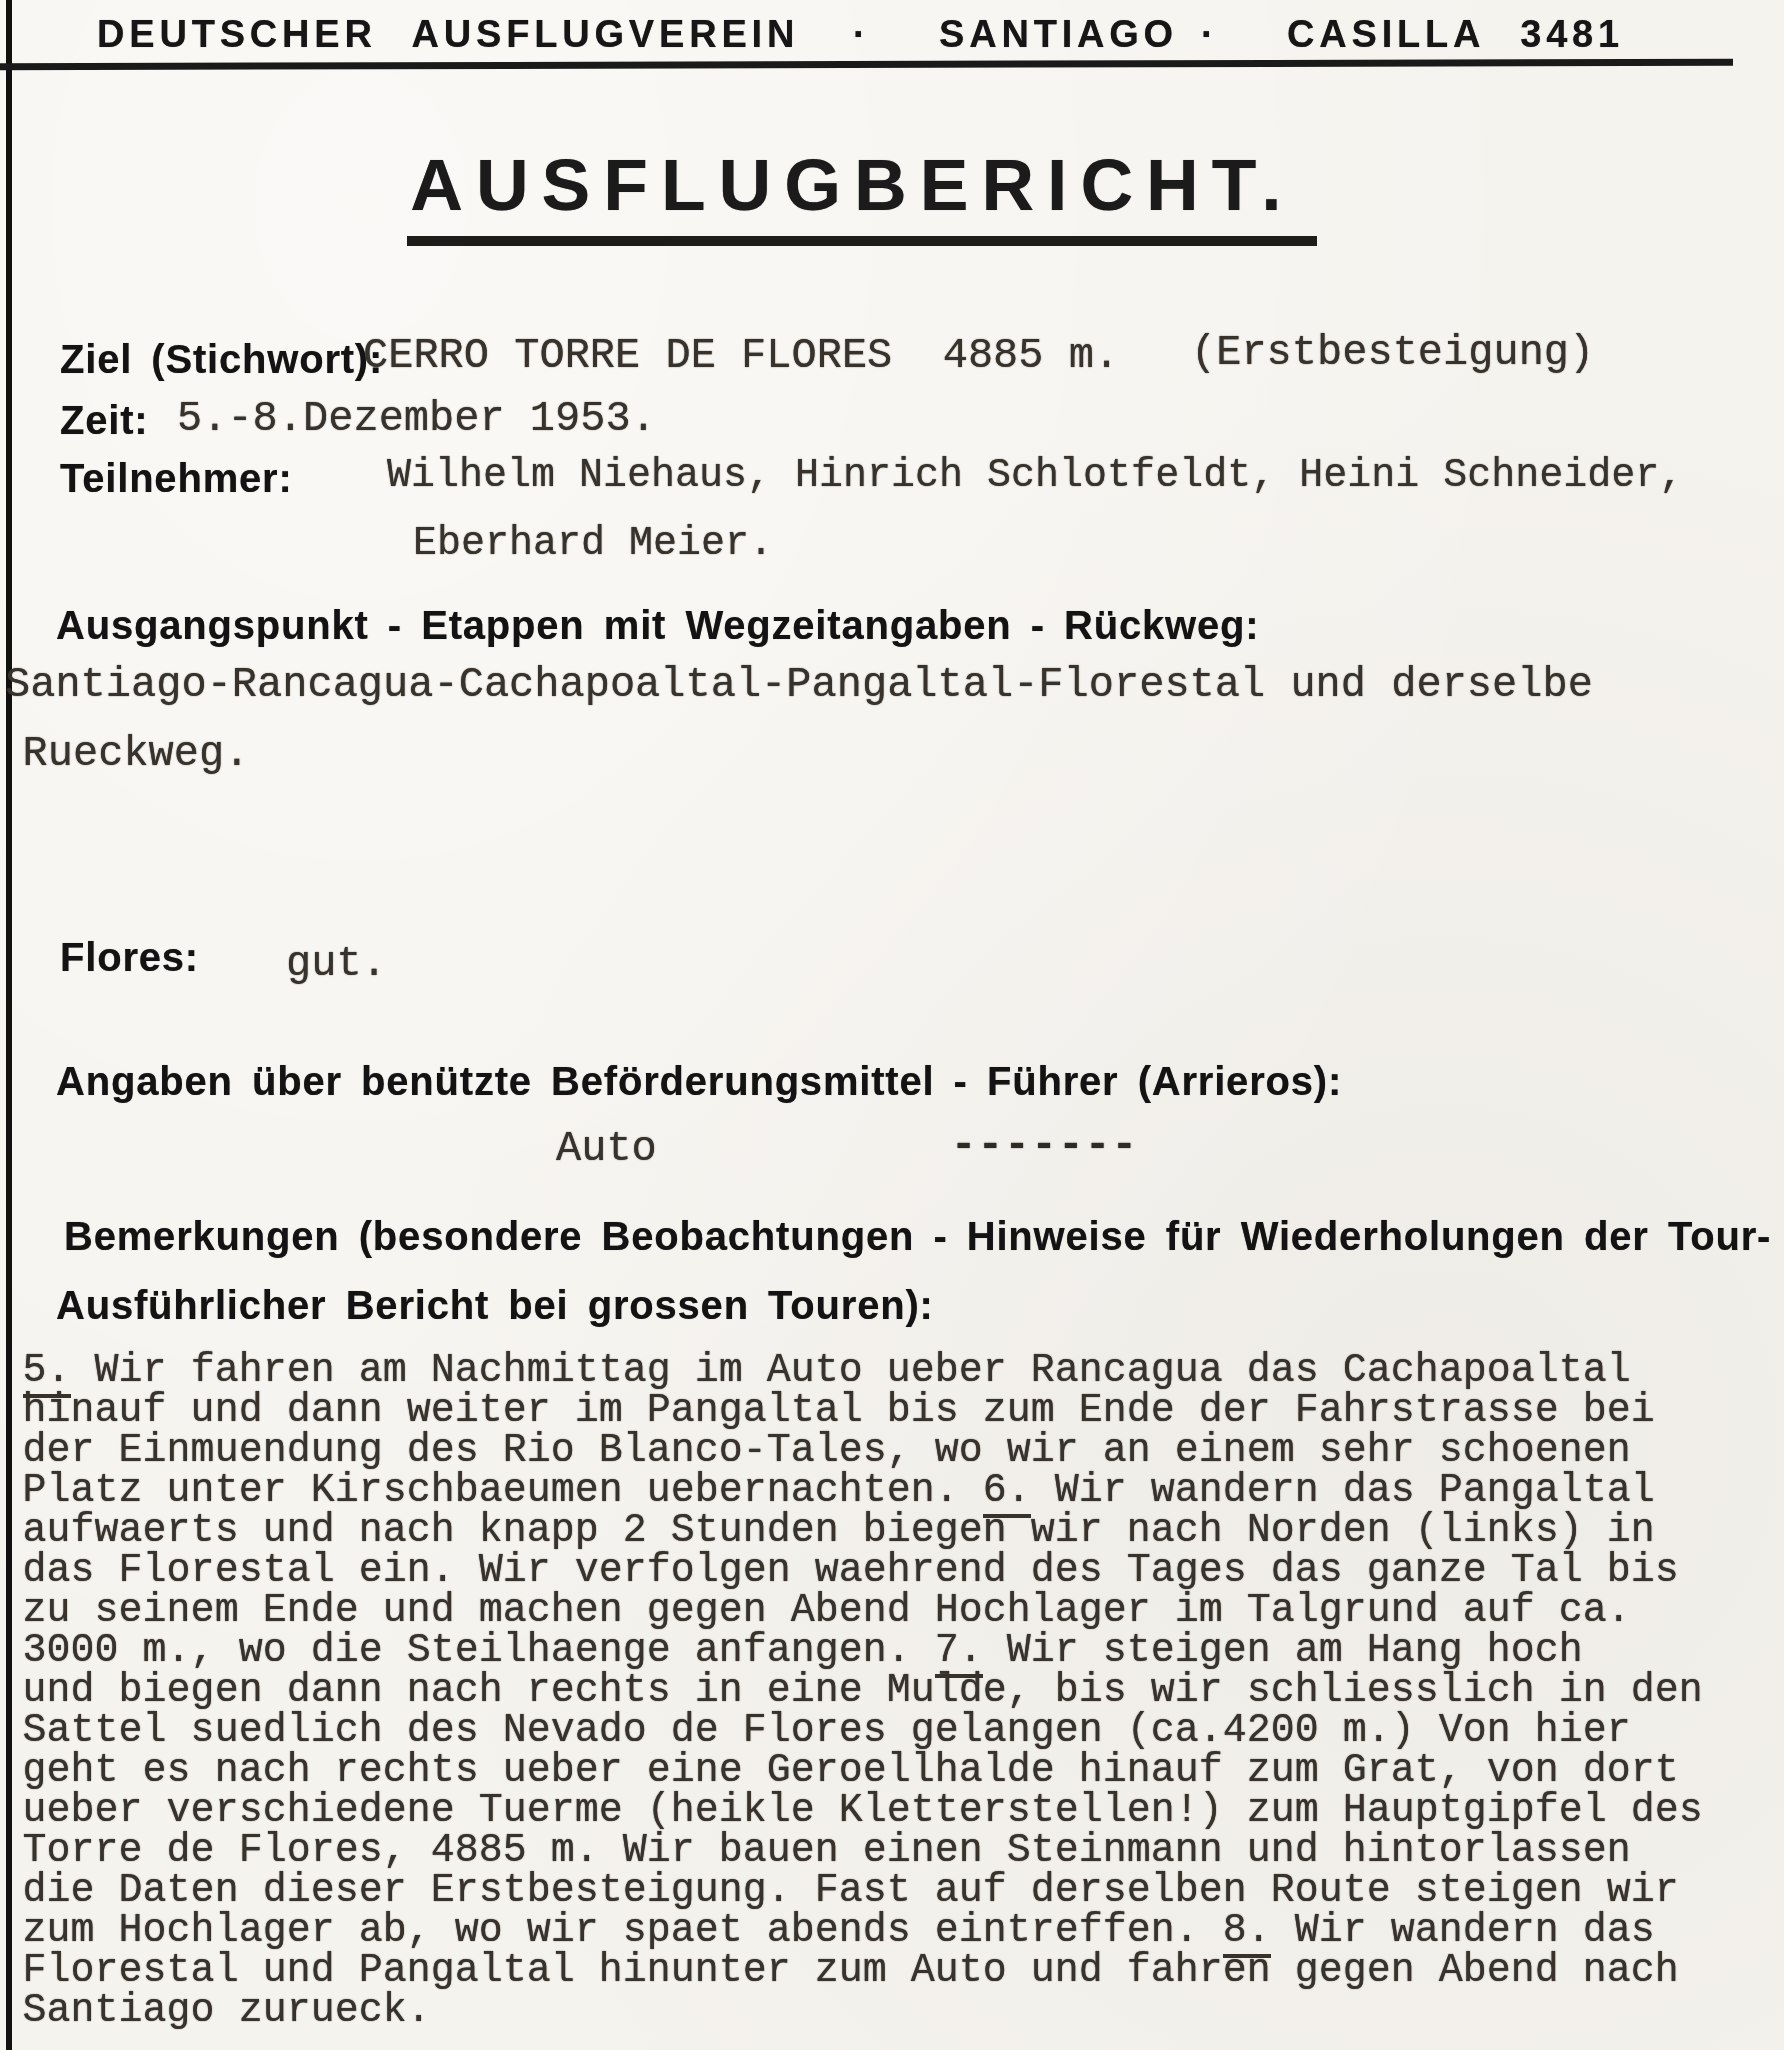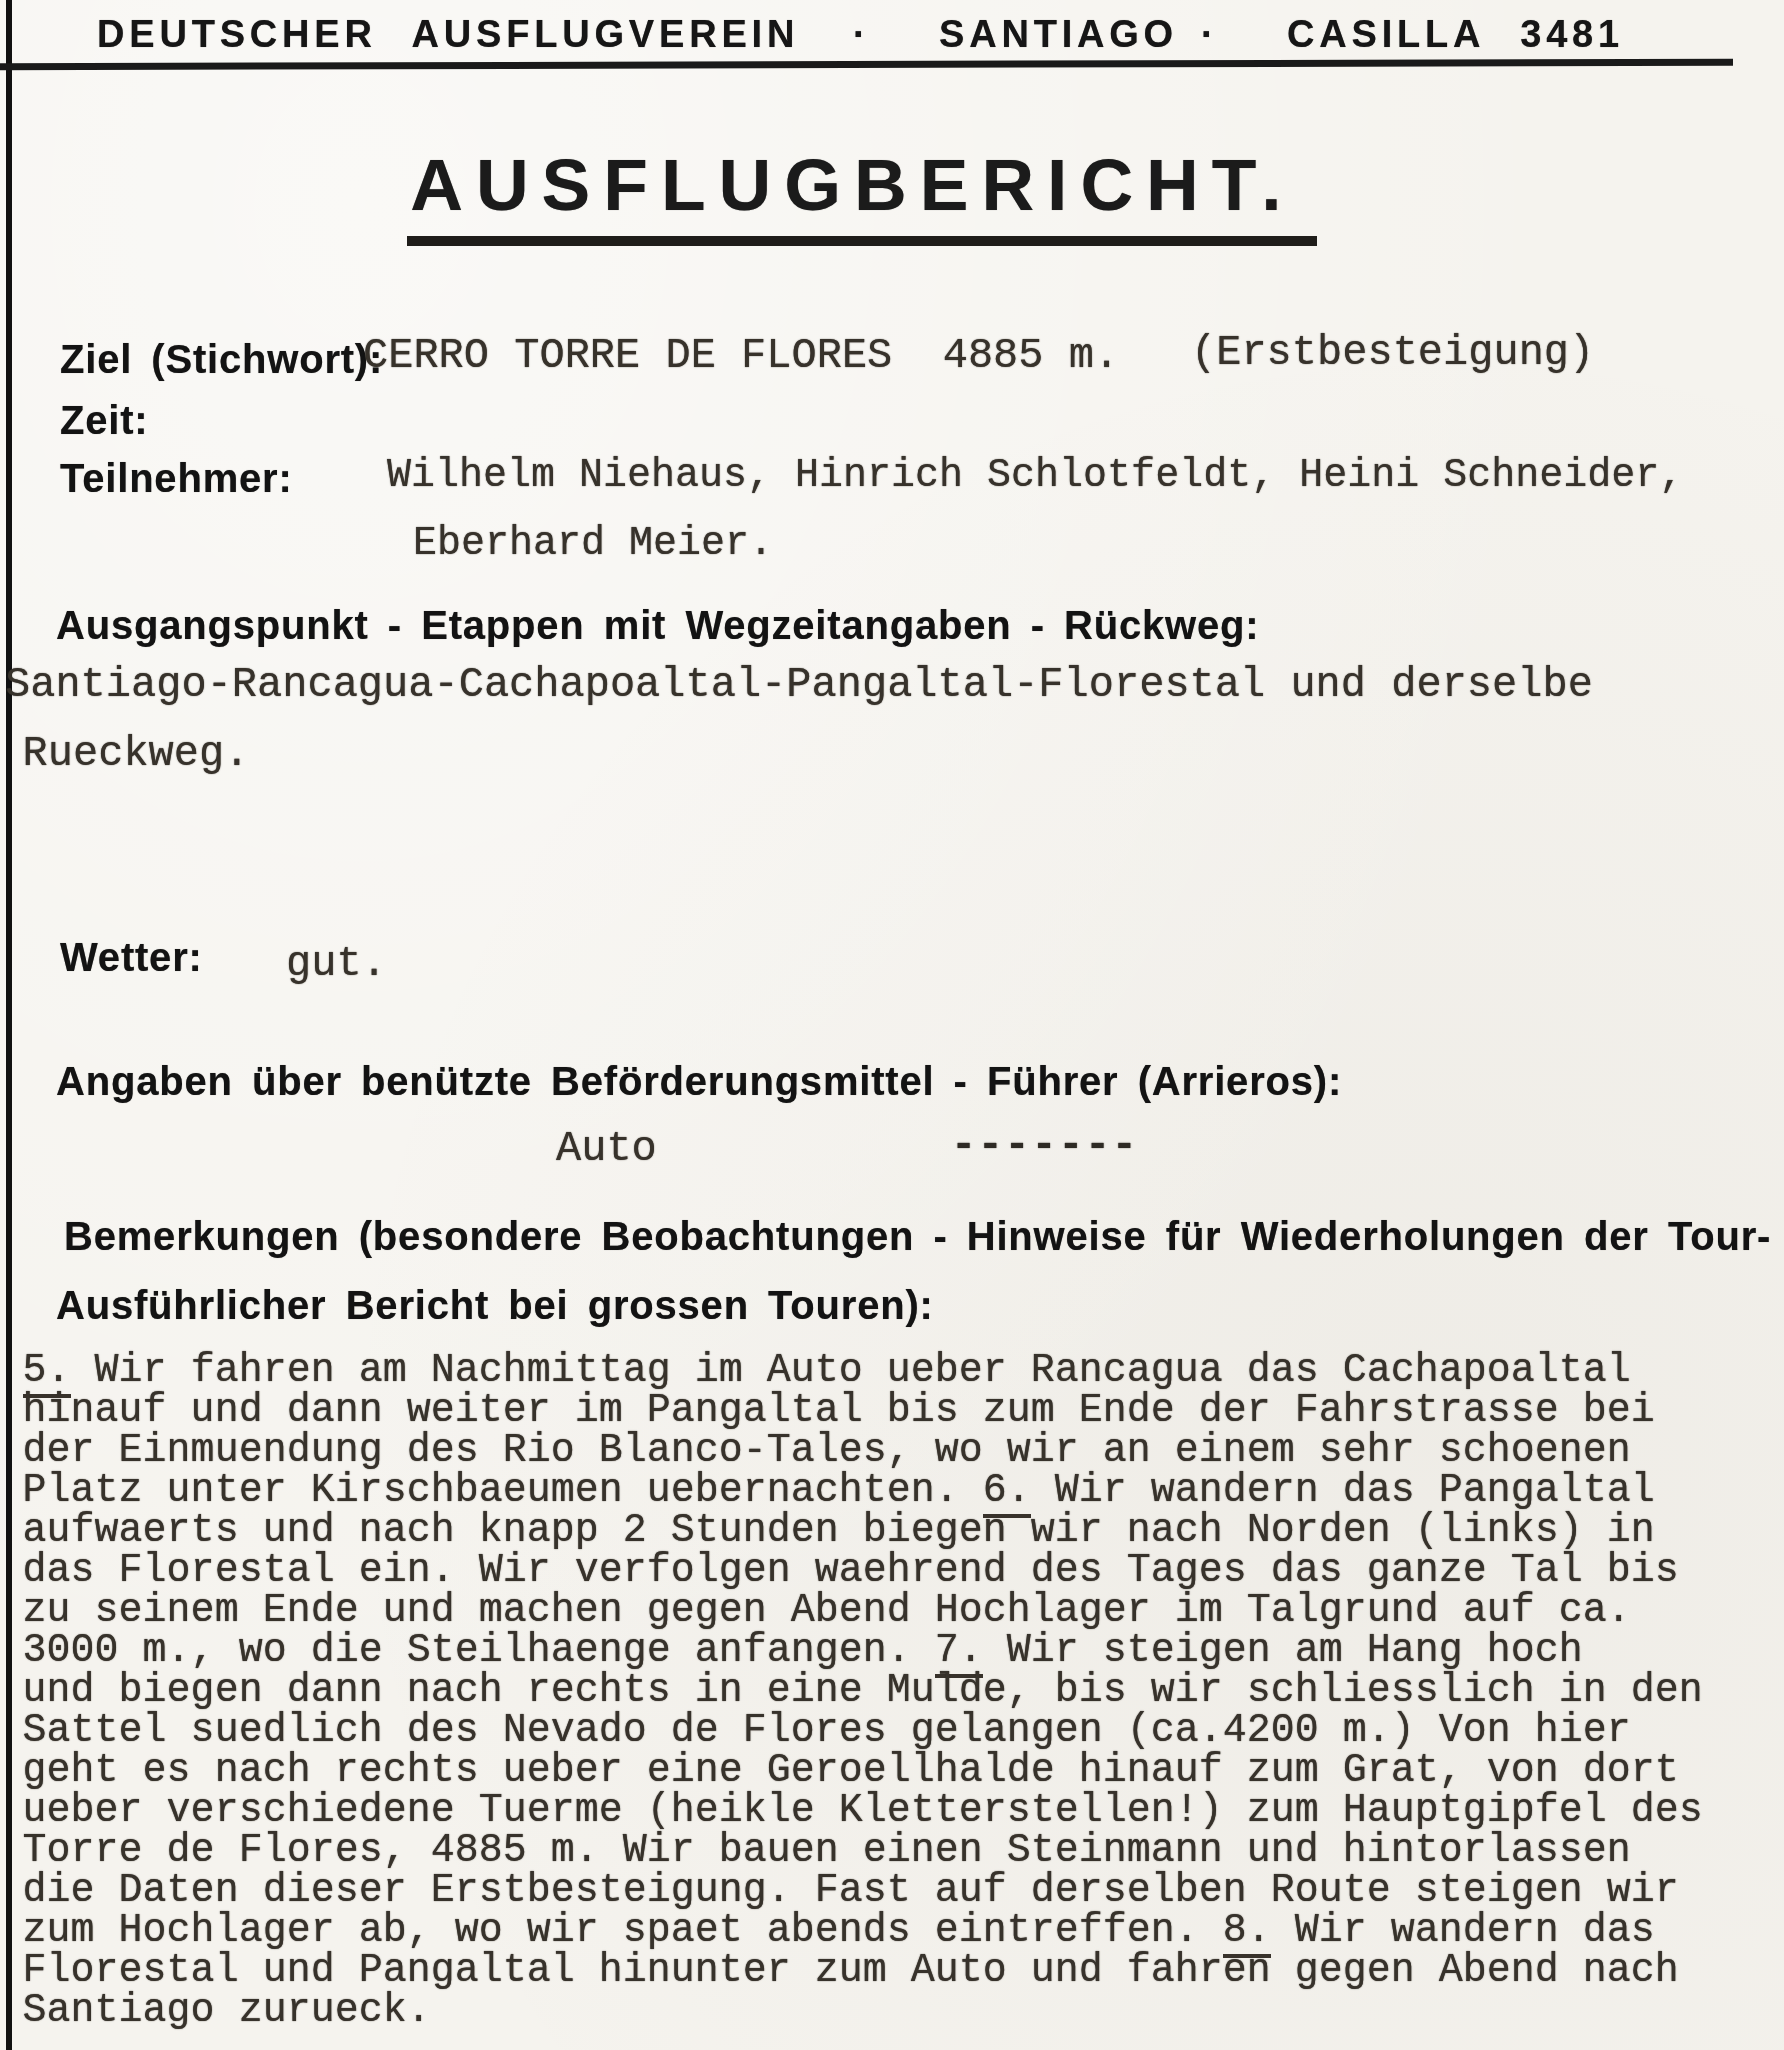--- a/index.html
+++ b/index.html
@@ -78,30 +78,31 @@
   <div class="hdr" style="left:1287px;">CASILLA 3481</div>
   <div class="header-rule"></div>
 
   <div class="title">AUSFLUGBERICHT.</div>
 
   <div class="lbl" style="left:60px;top:337px;">Ziel (Stichwort):</div>
   <div class="tw" style="left:363px;top:334px;">CERRO TORRE DE FLORES  4885 m.</div>
   <div class="tw" style="left:1191px;top:331px;">(Erstbesteigung)</div>
 
   <div class="lbl" style="left:60px;top:398px;">Zeit:</div>
+  <div class="tw" style="left:177px;top:397px;">5.-8.Dezember 1953.</div>
 
   <div class="lbl" style="left:60px;top:456px;">Teilnehmer:</div>
   <div class="tw small" style="left:387px;top:453px;">Wilhelm Niehaus, Hinrich Schlotfeldt, Heini Schneider,</div>
   <div class="tw small" style="left:413px;top:521px;">Eberhard Meier.</div>
 
   <div class="lbl" style="left:56px;top:603px;">Ausgangspunkt - Etappen mit Wegzeitangaben - Rückweg:</div>
   <div class="tw" style="left:5px;top:663px;">Santiago-Rancagua-Cachapoaltal-Pangaltal-Florestal und derselbe</div>
   <div class="tw" style="left:22.6px;top:732px;">Rueckweg.</div>
 
-  <div class="lbl" style="left:60px;top:935px;">Wetter:</div>
+  <div class="lbl" style="left:60px;top:935px;">Flores:</div>
   <div class="tw" style="left:286px;top:942px;">gut.</div>
 
   <div class="lbl" style="left:56px;top:1059px;">Angaben über benützte Beförderungsmittel - Führer (Arrieros):</div>
   <div class="tw" style="left:524px;top:1127px;margin-left:32px;">Auto</div>
   <div class="tw dashes" style="left:951px;top:1124px;">-------</div>
 
   <div class="lbl" style="left:56px;top:1283px;">Ausführlicher Bericht bei grossen Touren):</div>
   <div class="lbl" style="left:64px;top:1214px;">Bemerkungen (besondere Beobachtungen - Hinweise für Wiederholungen der Tour-</div>
 
   <div class="body-block"><div class="tline"><span class="dayno">5.</span><span> Wir fahren am Nachmittag im Auto ueber Rancagua das Cachapoaltal</span></div><div class="tline"><span>hinauf und dann weiter im Pangaltal bis zum Ende der Fahrstrasse bei</span></div><div class="tline"><span>der Einmuendung des Rio Blanco-Tales, wo wir an einem sehr schoenen</span></div><div class="tline"><span>Platz unter Kirschbaeumen uebernachten. </span><span class="dayno">6.</span><span> Wir wandern das Pangaltal</span></div><div class="tline"><span>aufwaerts und nach knapp 2 Stunden biegen wir nach Norden (links) in</span></div><div class="tline"><span>das Florestal ein. Wir verfolgen waehrend des Tages das ganze Tal bis</span></div><div class="tline"><span>zu seinem Ende und machen gegen Abend Hochlager im Talgrund auf ca.</span></div><div class="tline"><span>3000 m., wo die Steilhaenge anfangen. </span><span class="dayno">7.</span><span> Wir steigen am Hang hoch</span></div><div class="tline"><span>und biegen dann nach rechts in eine Mulde, bis wir schliesslich in den</span></div><div class="tline"><span>Sattel suedlich des Nevado de Flores gelangen (ca.4200 m.) Von hier</span></div><div class="tline"><span>geht es nach rechts ueber eine Geroellhalde hinauf zum Grat, von dort</span></div><div class="tline"><span>ueber verschiedene Tuerme (heikle Kletterstellen!) zum Hauptgipfel des</span></div><div class="tline"><span>Torre de Flores, 4885 m. Wir bauen einen Steinmann und hintorlassen</span></div><div class="tline"><span>die Daten dieser Erstbesteigung. Fast auf derselben Route steigen wir</span></div><div class="tline"><span>zum Hochlager ab, wo wir spaet abends eintreffen. </span><span class="dayno">8.</span><span> Wir wandern das</span></div><div class="tline"><span>Florestal und Pangaltal hinunter zum Auto und fahren gegen Abend nach</span></div><div class="tline"><span>Santiago zurueck.</span></div></div>

